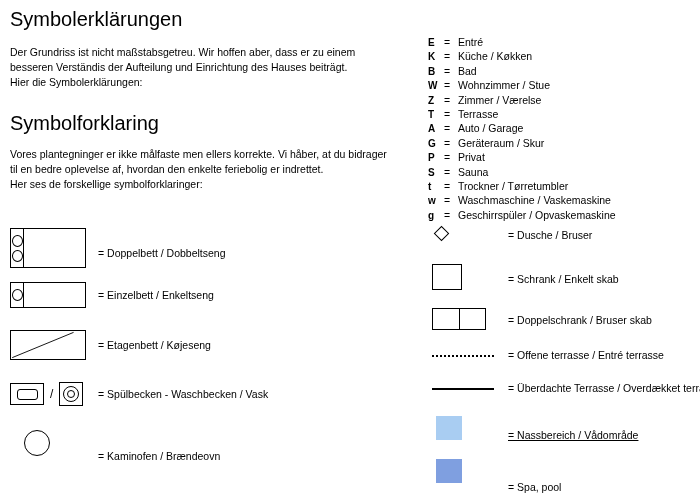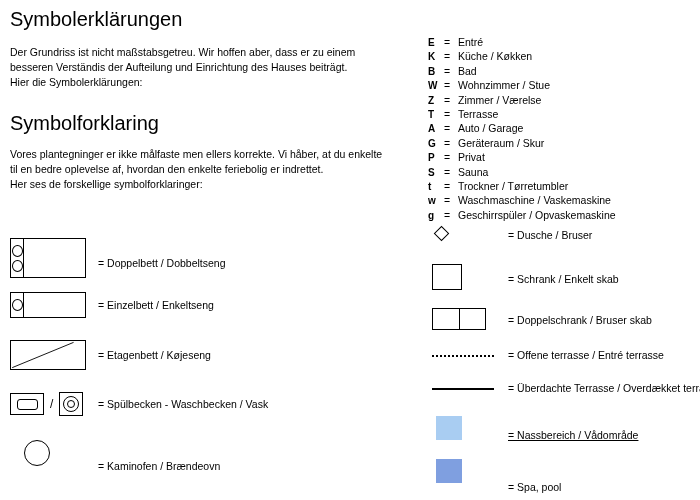--- a/index.html
+++ b/index.html
@@ -43,21 +43,21 @@
     font-size: 10.5px;
     line-height: 15px;
     margin: 0;
   }
   .para div { white-space: nowrap; }
 
   
   .legend-list {
     position: absolute;
     left: 10px;
-    top: 238px;
+    top: 228px;
     width: 410px;
   }
   .legend-row {
     position: relative;
     height: 50px;
   }
   .legend-row .art {
     position: absolute;
     left: 0;
     top: 0;
@@ -262,21 +262,21 @@
   <div class="left-col">
     <h1 class="title-de">Symbolerklärungen</h1>
     <div class="para">
       <div>Der Grundriss ist nicht maßstabsgetreu. Wir hoffen aber, dass er zu einem</div>
       <div>besseren Verständis der Aufteilung und Einrichtung des Hauses beiträgt.</div>
       <div>Hier die Symbolerklärungen:</div>
     </div>
 
     <h1 class="title-dk">Symbolforklaring</h1>
     <div class="para">
-      <div>Vores plantegninger er ikke målfaste men ellers korrekte. Vi håber, at du enkelte</div>
+      <div>Vores plantegninger er ikke målfaste men ellers korrekte. Vi håber, at du bidrager</div>
       <div>til en bedre oplevelse af, hvordan den enkelte feriebolig er indrettet.</div>
       <div>Her ses de forskellige symbolforklaringer:</div>
     </div>
   </div>
 
   <div class="legend-list">
 
     <div class="legend-row" style="height:48px;">
       <div class="art" style="top:0;">
         <div class="bed" style="width:76px;height:40px;">

